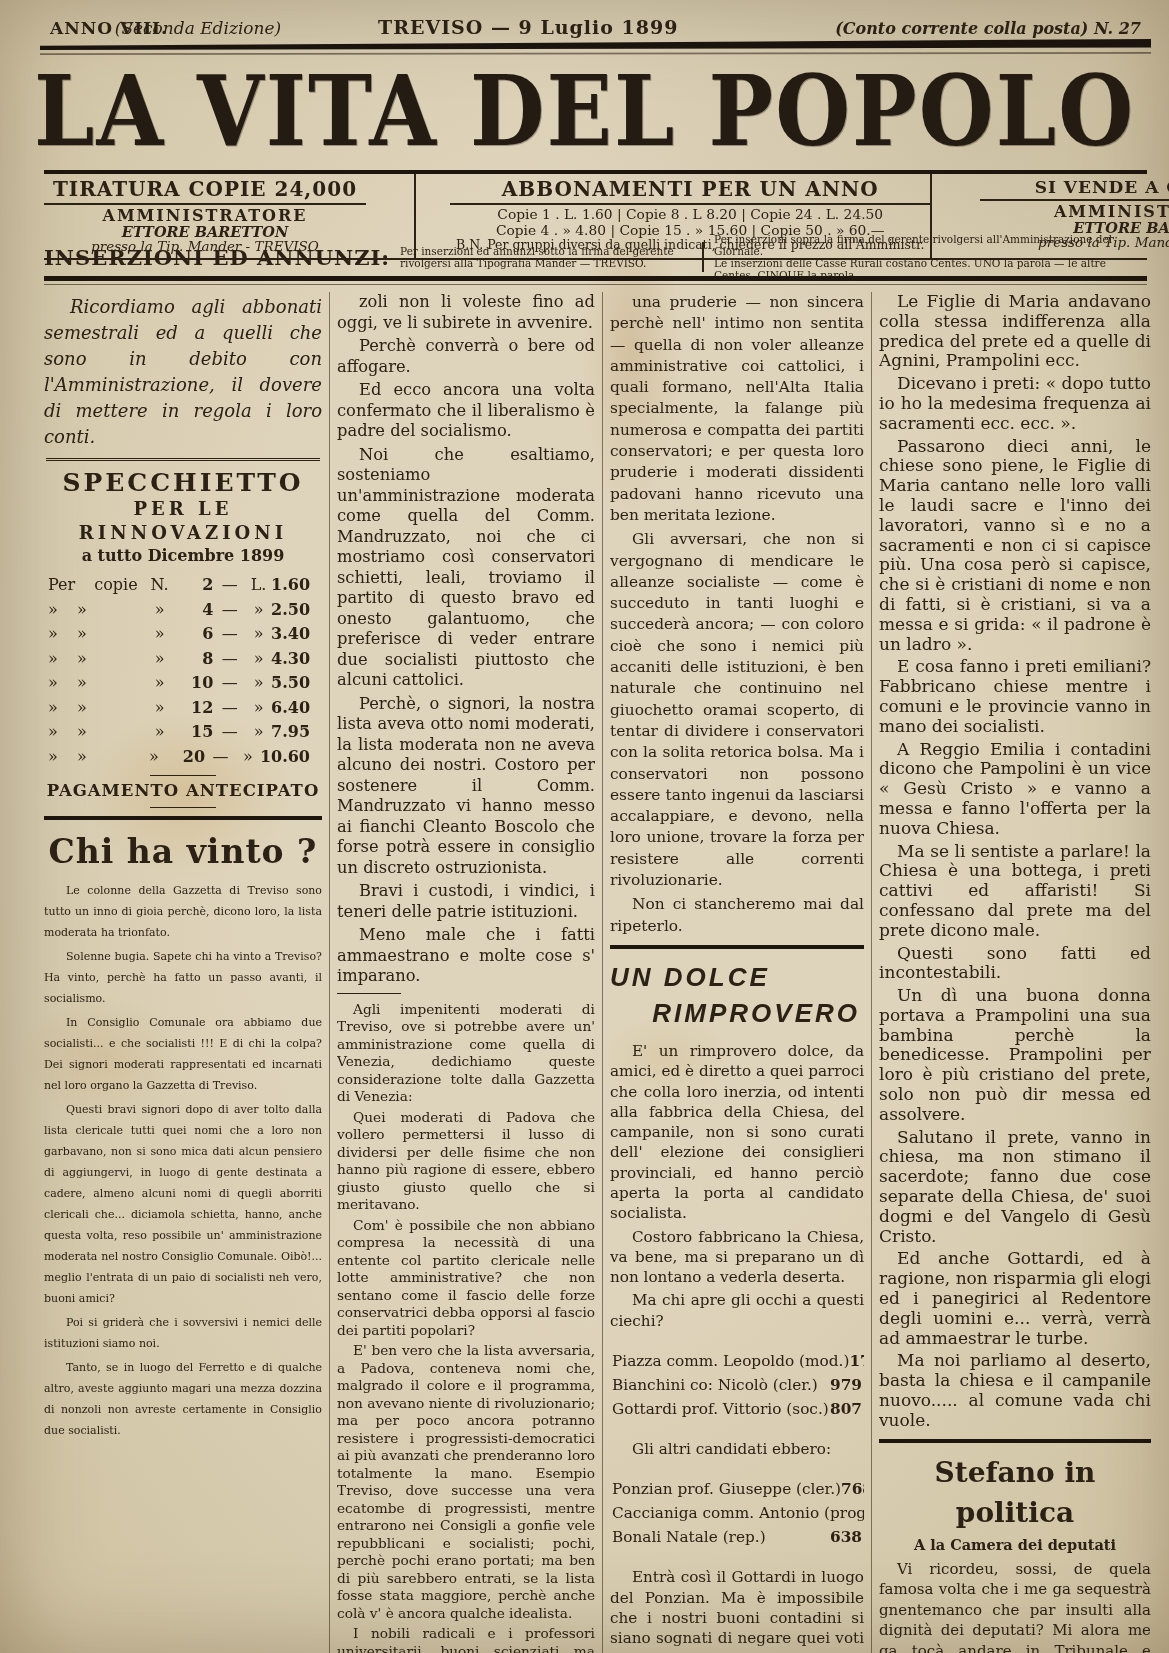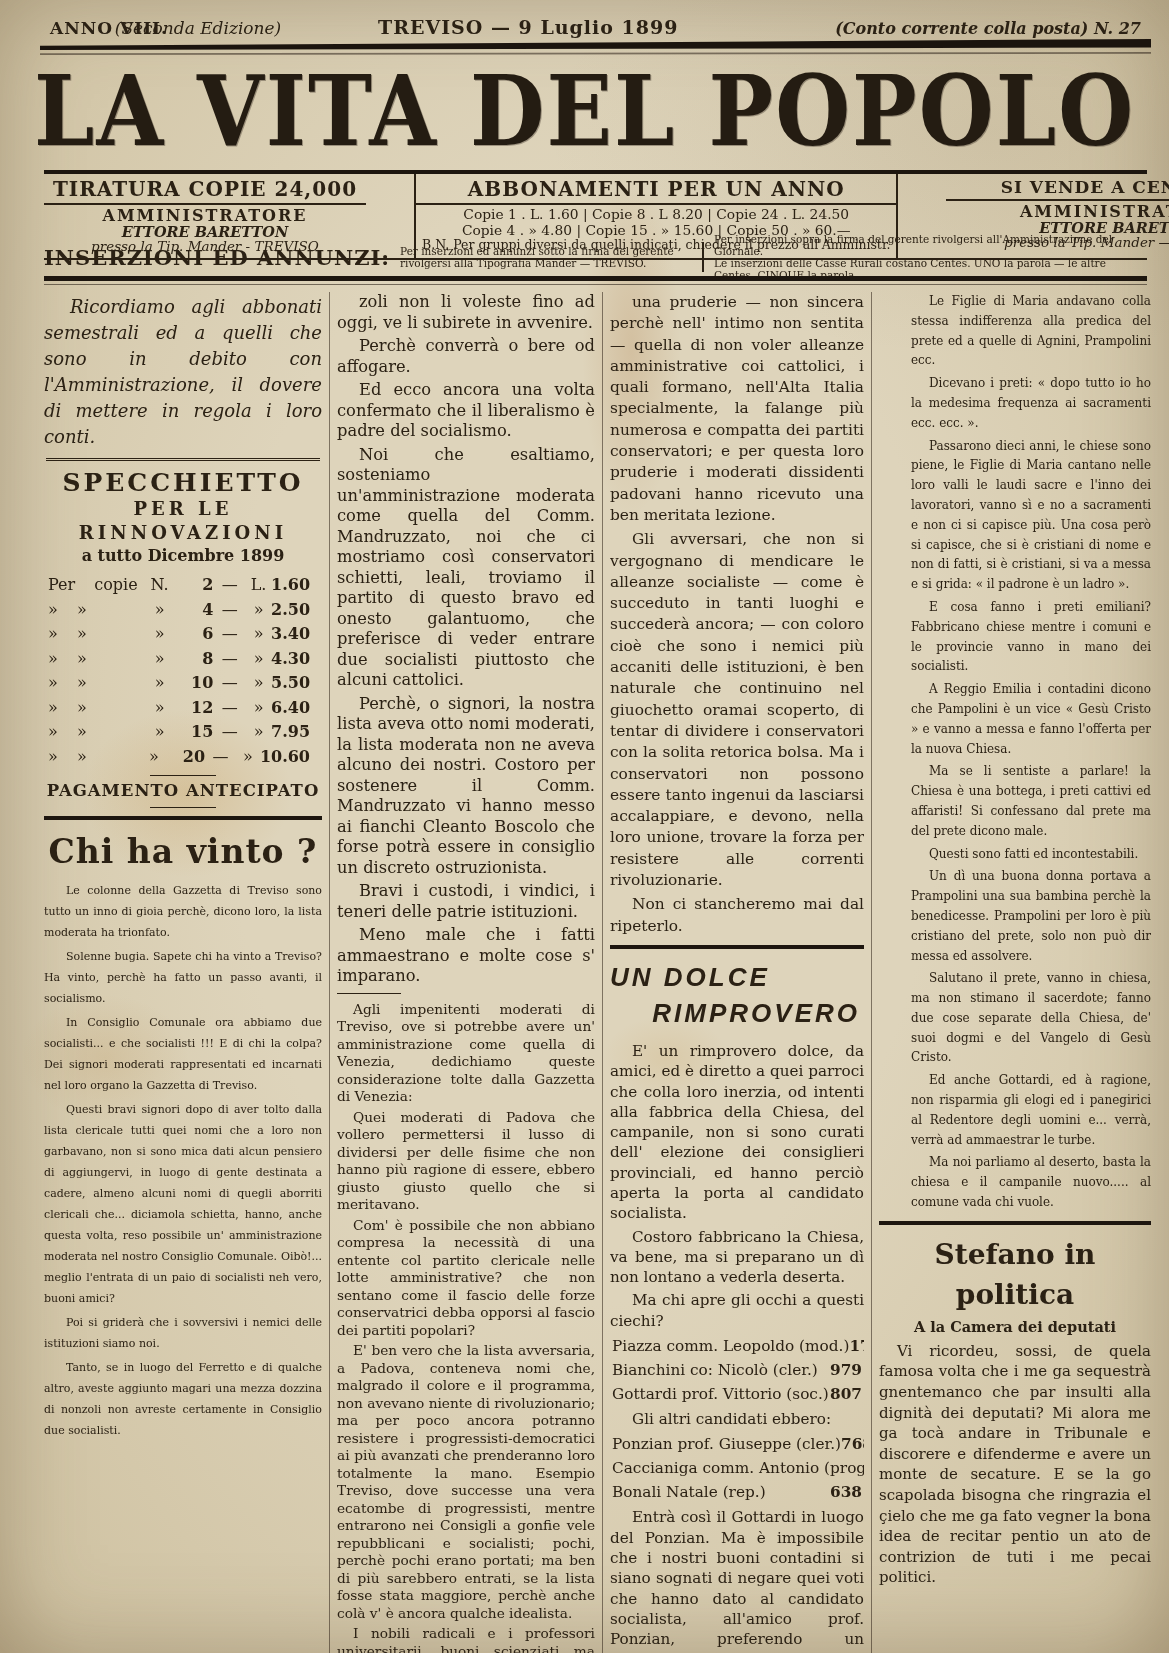--- a/index.html
+++ b/index.html
@@ -28,21 +28,21 @@
     clip-path:polygon(0 40%,100% 0,100% 60%,0 100%);}
   .masthead{position:absolute; top:54px; left:0; right:0; text-align:center;
     font-weight:bold; font-size:86px; line-height:100px; letter-spacing:2px;
     transform:scaleY(1.14); transform-origin:top; color:#241c12;
     text-shadow:1px 1px 0 rgba(40,30,20,.35);}
   
   .infobar{position:absolute; top:170px; left:44px; right:22px;
     border-top:4px solid #1d160f; border-bottom:2px solid #2b2114;
     display:grid; grid-template-columns:322px 1fr 352px;gap:48px;}
   .ib-cell{display:flex; flex-direction:column;}
-  .ib-mid{border-left:2px solid #2b2114; border-right:2px solid #2b2114;}
+  .ib-mid{border-left:2px solid #2b2114; border-right:2px solid #2b2114;padding-left:34px;}
   .ib-head{border-bottom:2px solid #2b2114; text-align:center; font-weight:bold; padding:3px 4px 2px;}
   .ib-head.big{font-size:20px; letter-spacing:1px;}
   .ib-head.small{font-size:17px; letter-spacing:1px;}
   .ib-body{padding:2px 6px 4px; text-align:center;}
   .adm-role{font-weight:bold; font-size:16px; letter-spacing:2px; line-height:17px;}
   .adm-name{font-style:italic; font-weight:bold; font-size:14.5px; line-height:15px;}
   .adm-addr{font-style:italic; font-size:13.5px; line-height:15px;}
   .rate{font-size:13.8px; font-weight:normal; line-height:15.5px; white-space:nowrap;}
   .rate-note{font-size:12.5px; line-height:14px; white-space:nowrap;}
   
@@ -86,23 +86,23 @@
   .c2-small p{font-size:13.7px; line-height:17.5px; text-indent:16px;}
   
   .c3-top p{font-size:15.4px; line-height:21.3px;}
   .head2{font-family:"Liberation Sans","DejaVu Sans",sans-serif; font-style:italic; font-weight:bold;
     font-size:26px; letter-spacing:3px; line-height:36px; margin:6px 0 10px;}
   .head2 .l2{display:block; text-align:right; padding-right:4px;}
   .c3-art p{font-size:15.2px; line-height:20.3px;}
   .res-row{display:flex; justify-content:space-between; font-size:15.3px; line-height:24px; padding:0 2px;}
   .res-name{white-space:nowrap;}
   .res-votes{font-weight:bold;}
-  .res-block{margin:3px 0;}
-  
-  .c4-text p{font-size:12px; line-height:19.8px; text-indent:18px;margin-left:32px;}
+  .res-block{margin:18px 0;}
+  
+  .c4-text p{font-size:17px; line-height:19.8px; text-indent:18px;}
   .head3{text-align:center; font-weight:bold; font-size:28px; line-height:40px; margin:4px 0 2px;}
   .subhead{text-align:center; font-weight:bold; font-size:14.5px; line-height:20px; margin-bottom:4px;}
   .c4-stef p{font-size:15px; line-height:20.6px; text-indent:18px;}
 </style>
 </head>
 <body>
 
 <div class="sheet">
 
   <div class="topline">

